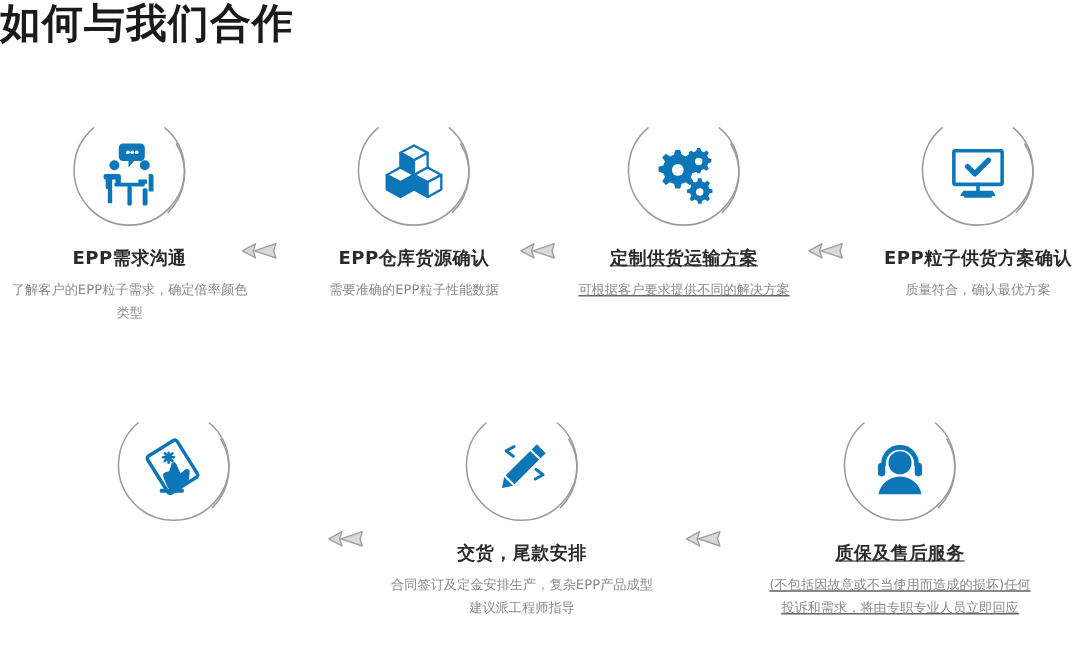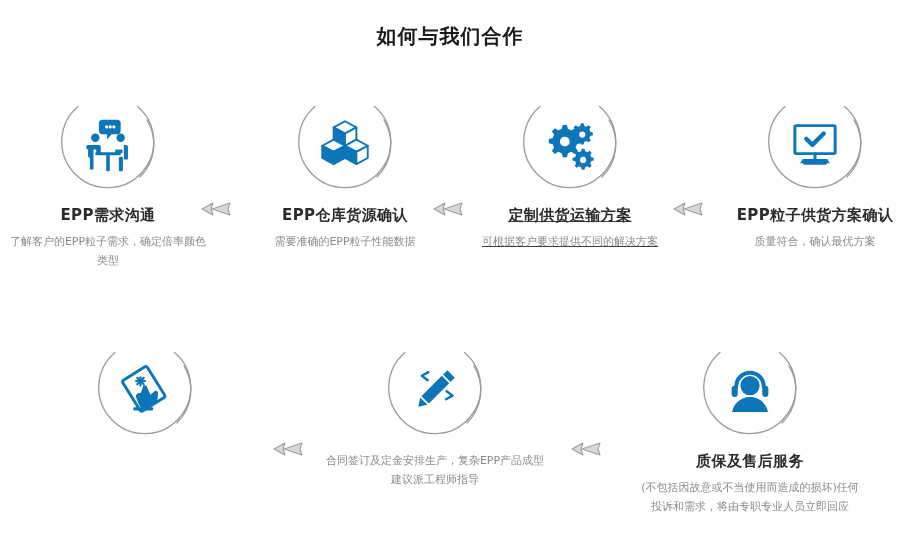--- a/index.html
+++ b/index.html
@@ -11,27 +11,25 @@
   body {
     width: 900px;
     height: 538px;
     overflow: hidden;
     font-family: "DejaVu Sans", "Liberation Sans", sans-serif;
     color: #3d3d3d;
     position: relative;
   }
 
   .page-title {
-    text-align: center;
-    font-size: 20px;
+    font-size: 34px;
     font-weight: bold;
     color: #1a1a1a;
     letter-spacing: 1px;
     margin: 0;
-    padding-top: 16px;
     height: 40px;
     line-height: 40px;
   }
 
   .flow {
     position: absolute;
     left: 0;
     top: 0;
     width: 900px;
     height: 538px;
@@ -278,31 +276,32 @@
             <path d="M26 50 h12 l-6 9 z"></path>
           </g>
 
           <g fill="none" stroke="#0d76b8" stroke-width="2.8" stroke-linecap="round" stroke-linejoin="round">
             <path d="M25 12 l-8 3 l6 6" transform="rotate(-8 22 16)"></path>
             <path d="M44 42 l8 -3 l-6 -6" transform="rotate(-8 48 38)"></path>
           </g>
         </svg>
       </div>
     </div>
+    <div class="step-title">交货，尾款安排</div>
     <div class="step-desc">合同签订及定金安排生产，复杂EPP产品成型建议派工程师指导</div>
   </div>
 
   <div class="arrow" style="left:570px; top:438px;">
     <svg viewBox="0 0 34 22" width="34" height="22">
       <path d="M2 11 L13 5 L11 11 L13 17 Z" fill="#d9d9d9" stroke="#9e9e9e" stroke-width="1.1" stroke-linejoin="round"></path>
       <path d="M12 11 L30 5 L28 11 L30 17 Z" fill="#d9d9d9" stroke="#9e9e9e" stroke-width="1.1" stroke-linejoin="round"></path>
     </svg>
   </div>
 
-  <div class="step wide" style="left:635px; top:338px;">
+  <div class="step wide" style="left:635px; top:338px;text-decoration:underline;">
     <div class="step-icon-wrap">
       <svg class="ring" viewBox="0 0 106 106">
         <path d="M 82.5 14.5 A 46 46 0 1 1 23 14.5" fill="none" stroke="#9b9b9b" stroke-width="1.3" stroke-linecap="round"></path>
         <path d="M 92 28 A 46 46 0 0 1 85 85" fill="none" stroke="#9b9b9b" stroke-width="1.3" stroke-linecap="round"></path>
       </svg>
       <div class="step-icon">
         <svg viewBox="0 0 64 64" width="56" height="56">
           <g fill="#0d76b8">
 
             <path d="M14 28 a18 18 0 0 1 36 0 v2 h-4.5 v-2 a13.5 13.5 0 0 0 -27 0 v2 h-4.5 z"></path>

